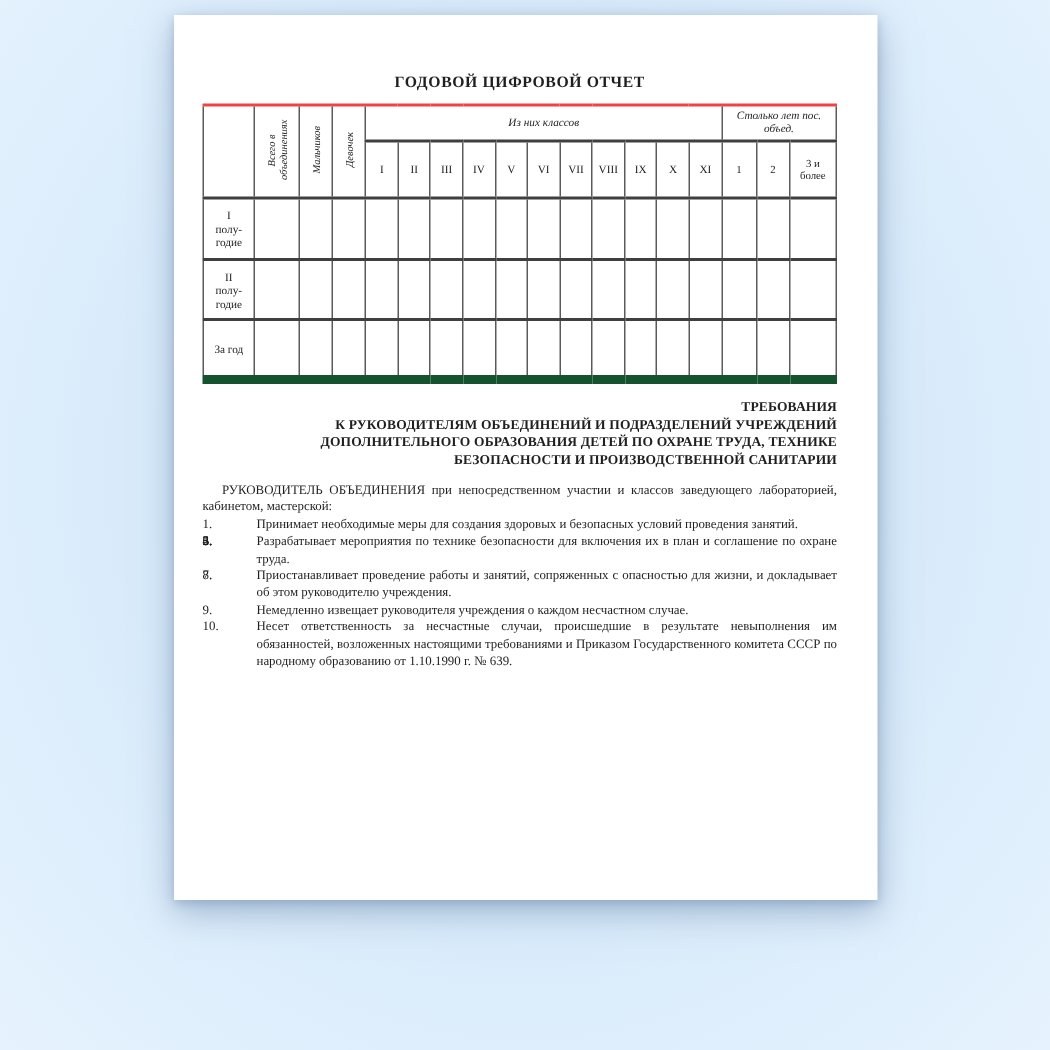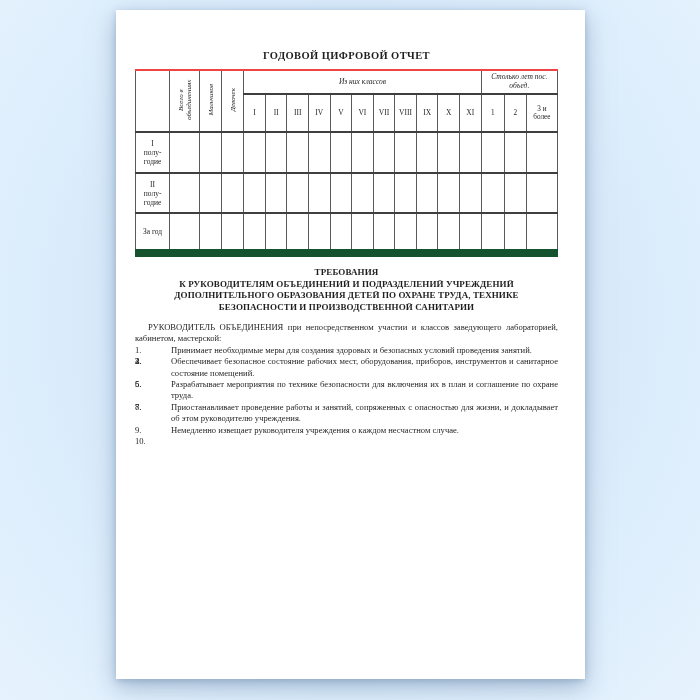--- a/index.html
+++ b/index.html
@@ -4,21 +4,21 @@
 <style>
   * { margin:0; padding:0; box-sizing:border-box; }
   html,body { width:700px; height:700px; }
   body {
     font-family:"Liberation Serif","DejaVu Serif",serif;
     background: radial-gradient(ellipse at 50% 45%, #d2e6f8 0%, #d9ebfb 55%, #e6f3fe 100%);
     overflow:hidden;
     position:relative;
   }
   .sheet {
-    position:absolute; left:116px; top:10px; width:469px; height:669px;
+    position:absolute; left:116px; top:10px; width:469px; height:590px;
     background:#ffffff;
     box-shadow: 0 8px 22px rgba(100,130,165,.5), 0 2px 6px rgba(100,130,165,.35);
     padding:40px 27px 0 19px;
     color:#1f1f1f;
   }
   .title {
     text-align:center; font-weight:bold; font-size:10.5px; letter-spacing:.4px;
     margin-bottom:8px; white-space:nowrap;
   }
   table.report {
@@ -27,36 +27,36 @@
   }
   table.report td {
     border:1px solid #5a5a5a; text-align:center; vertical-align:middle;
     overflow:hidden; padding:1px;
   }
   tr.hrow td { border-top:2px solid #ef4444; height:24px;font-style:italic; }
   tr.subrow td { border-top:2px solid #3f3f3f; height:38px; }
   tr.brow td { border-top:2px solid #3f3f3f; }
   tr.brow-1 td { height:41px; }
   tr.brow-2 td { height:40px; }
-  tr.brow-3 td { height:40px; border-bottom:8px solid #14532d;font-family:Liberation Serif, serif; }
+  tr.brow-3 td { height:40px; border-bottom:6px solid #14532d;font-family:Liberation Serif, serif; }
   td.open-l { border-left:none; }
   td.open-r { border-right:none; }
   td.rot { vertical-align:middle; }
   .vtext {
     display:inline-block;
     writing-mode:vertical-rl; transform:rotate(180deg);
     max-height:58px; font-size:7px; line-height:1.15;
     white-space:normal; text-align:center;
   }
   td.group { font-size:7.5px; white-space:pre-line; }
   td.roman { font-size:7.5px; }
   td.ycell { font-size:7.2px; white-space:pre-line; }
   td.rowlabel { font-size:7.5px; white-space:pre-line; line-height:1.2; }
   .req-heading {
-    margin-top:10px; text-align:center; font-weight:bold; font-size:9px;
+    margin-top:10px; text-align:right; font-weight:bold; font-size:9px;
     line-height:11.5px; white-space:pre-line; letter-spacing:.1px;
   }
   .intro {
     margin-top:9px; font-size:8.6px; line-height:11.4px;
     text-align:justify; text-indent:13px;
   }
   .items { margin-top:0; }
   .item {
     position:relative; padding-left:36px; font-size:8.6px; line-height:11.4px;
     text-align:justify;
@@ -191,22 +191,22 @@
 К РУКОВОДИТЕЛЯМ ОБЪЕДИНЕНИЙ И ПОДРАЗДЕЛЕНИЙ УЧРЕЖДЕНИЙ
 ДОПОЛНИТЕЛЬНОГО ОБРАЗОВАНИЯ ДЕТЕЙ ПО ОХРАНЕ ТРУДА, ТЕХНИКЕ
 БЕЗОПАСНОСТИ И ПРОИЗВОДСТВЕННОЙ САНИТАРИИ</div>
 
   <p class="intro">РУКОВОДИТЕЛЬ ОБЪЕДИНЕНИЯ при непосредственном участии и классов заведующего лабораторией, кабинетом, мастерской:</p>
 
   <div class="items">
     <div class="item"><span class="num">1.</span><span>Принимает необходимые меры для создания здоровых и безопасных условий проведения занятий.</span></div>
     <div class="item"><span class="num">2.</span></div>
     <div class="item"><span class="num">3.</span></div>
-    <div class="item"><span class="num">4.</span><span>Обеспечивает безопасное состояние рабочих мест, оборудования, приборов, инструментов и санитарное состояние помещений.</span></div>
+    <div class="item"><span class="num">4.</span></div>
     <div class="item"><span class="num">5.</span></div>
     <div class="item"><span class="num">6.</span><span>Разрабатывает мероприятия по технике безопасности для включения их в план и соглашение по охране труда.</span></div>
     <div class="item"><span class="num">7.</span></div>
     <div class="item"><span class="num">8.</span><span>Приостанавливает проведение работы и занятий, сопряженных с опасностью для жизни, и докладывает об этом руководителю учреждения.</span></div>
     <div class="item"><span class="num">9.</span><span>Немедленно извещает руководителя учреждения о каждом несчастном случае.</span></div>
-    <div class="item"><span class="num">10.</span></div>
+    <div class="item"><span class="num">10.</span><span>Несет ответственность за несчастные случаи, происшедшие в результате невыполнения им обязанностей, возложенных настоящими требованиями и Приказом Государственного комитета СССР по народному образованию от 1.10.1990 г. № 639.</span></div>
   </div>
 
 </div>
 
 </body></html>

